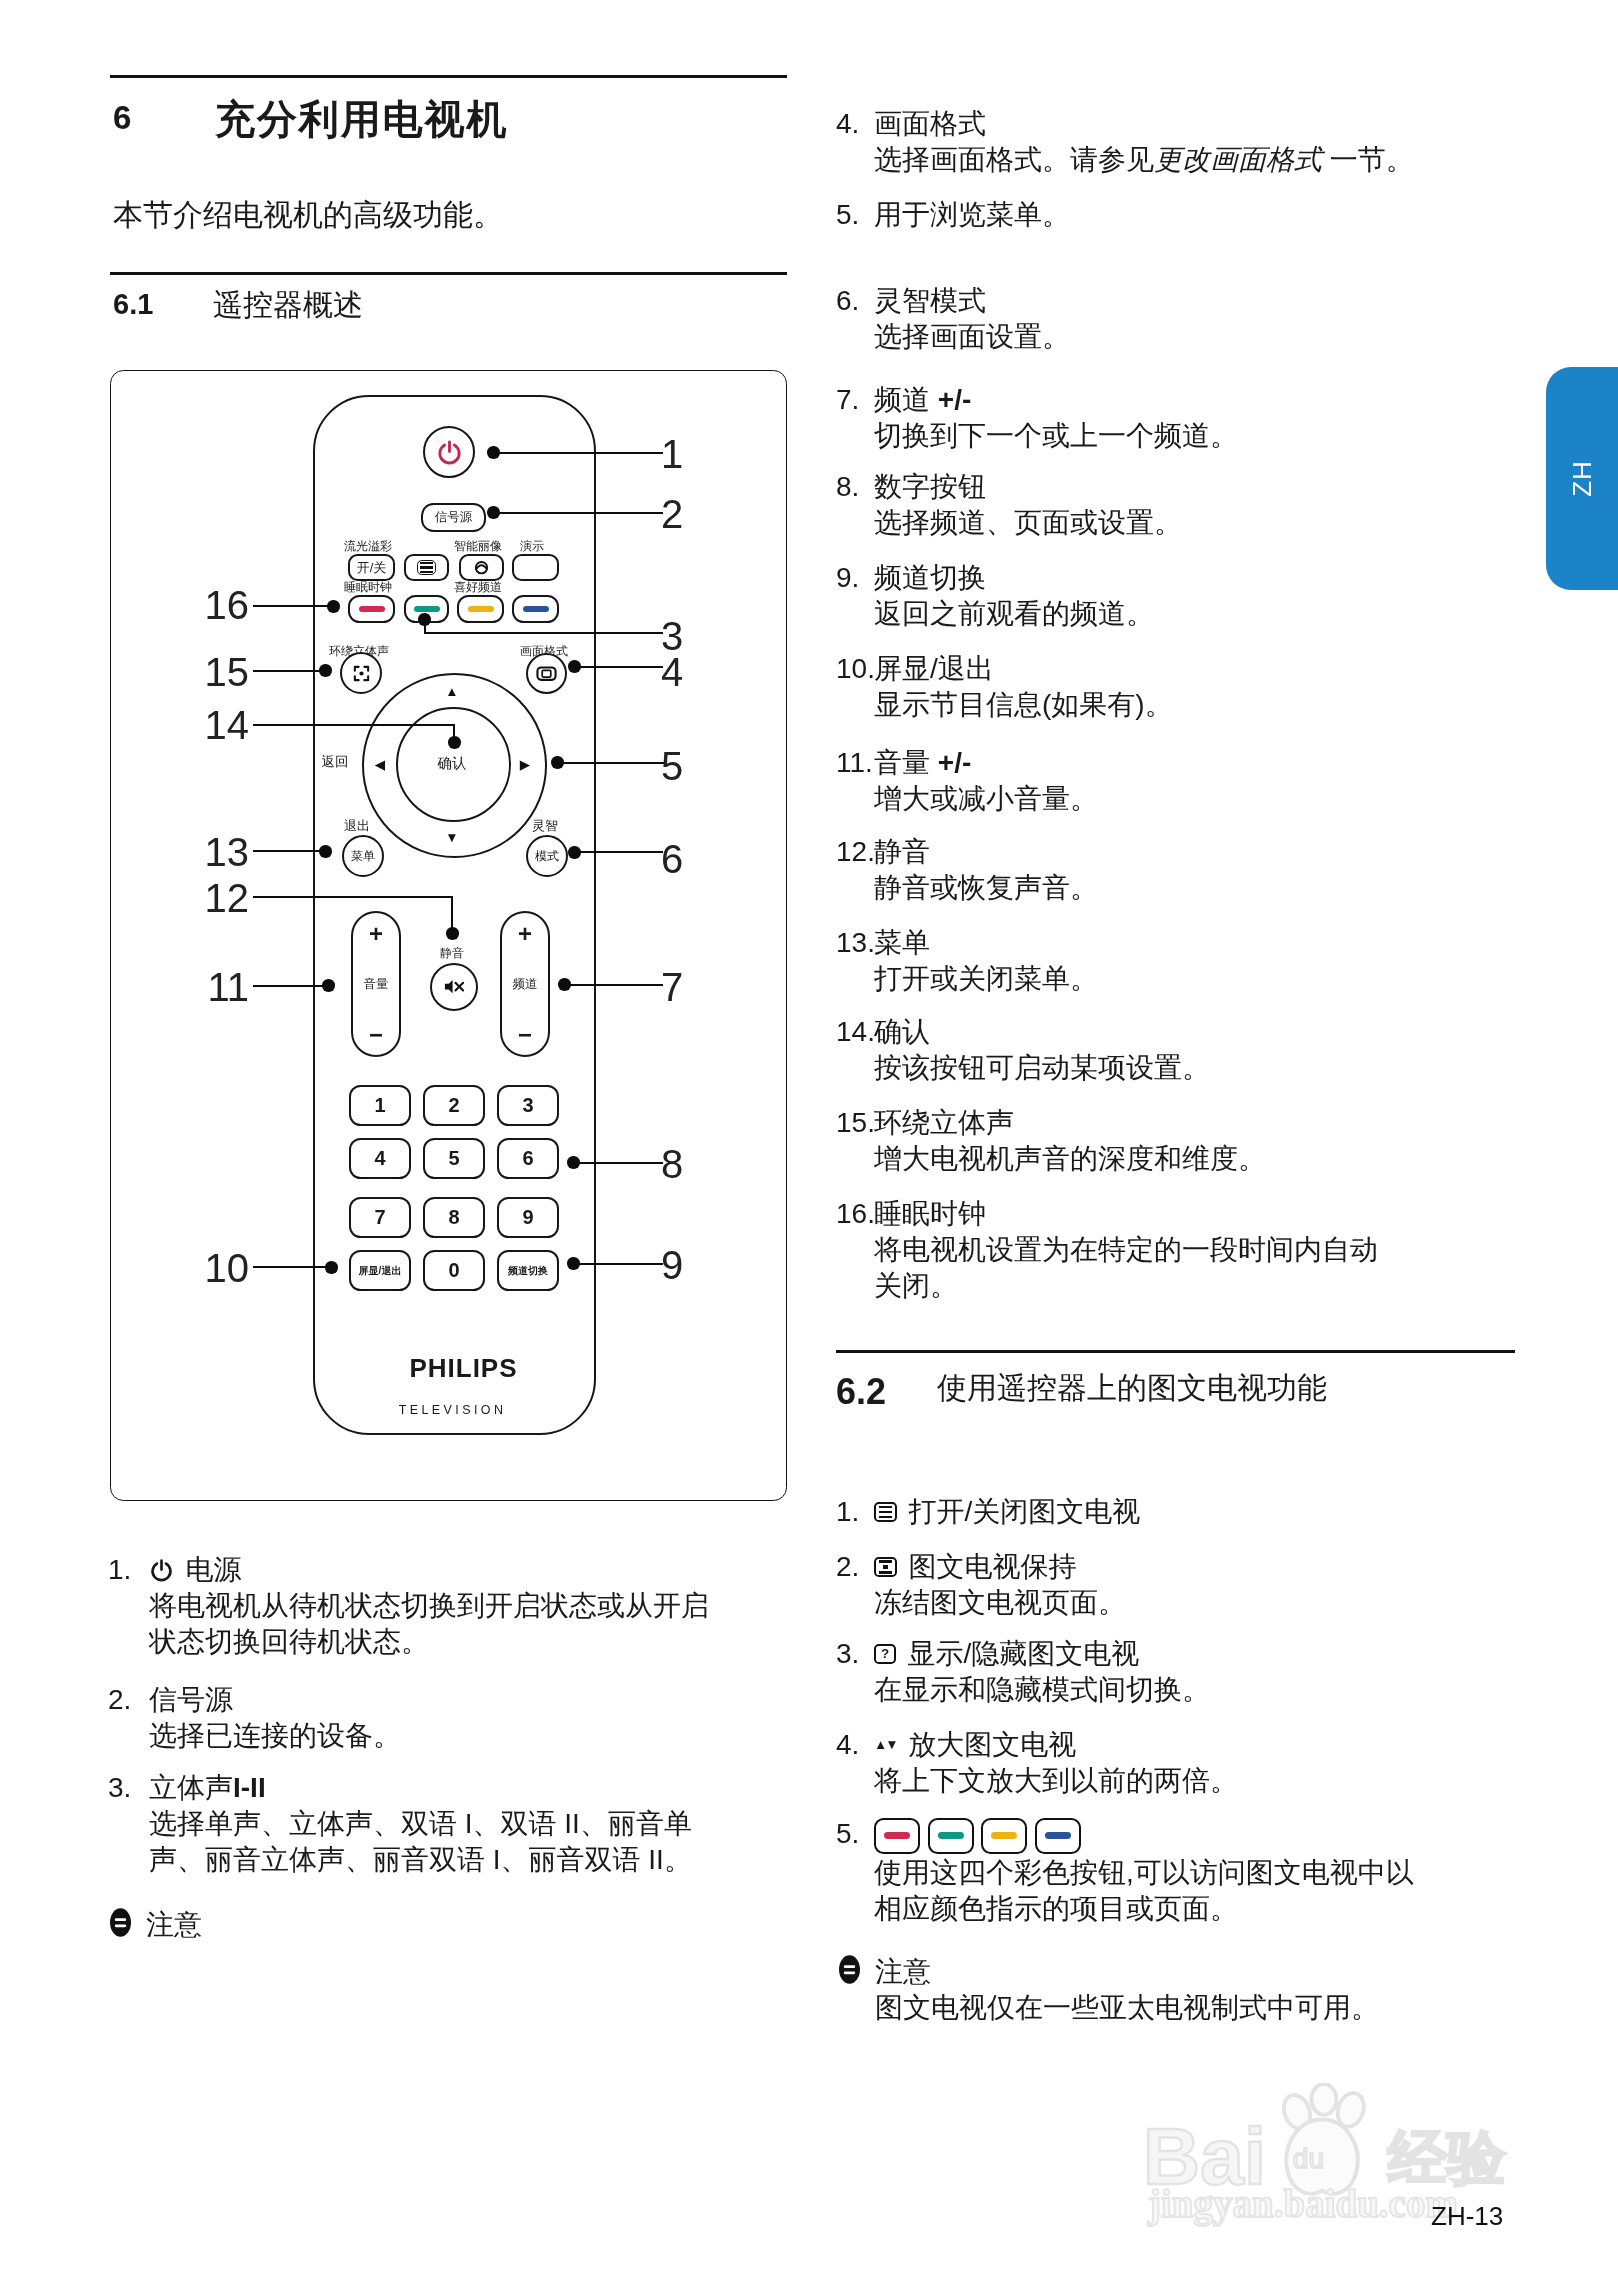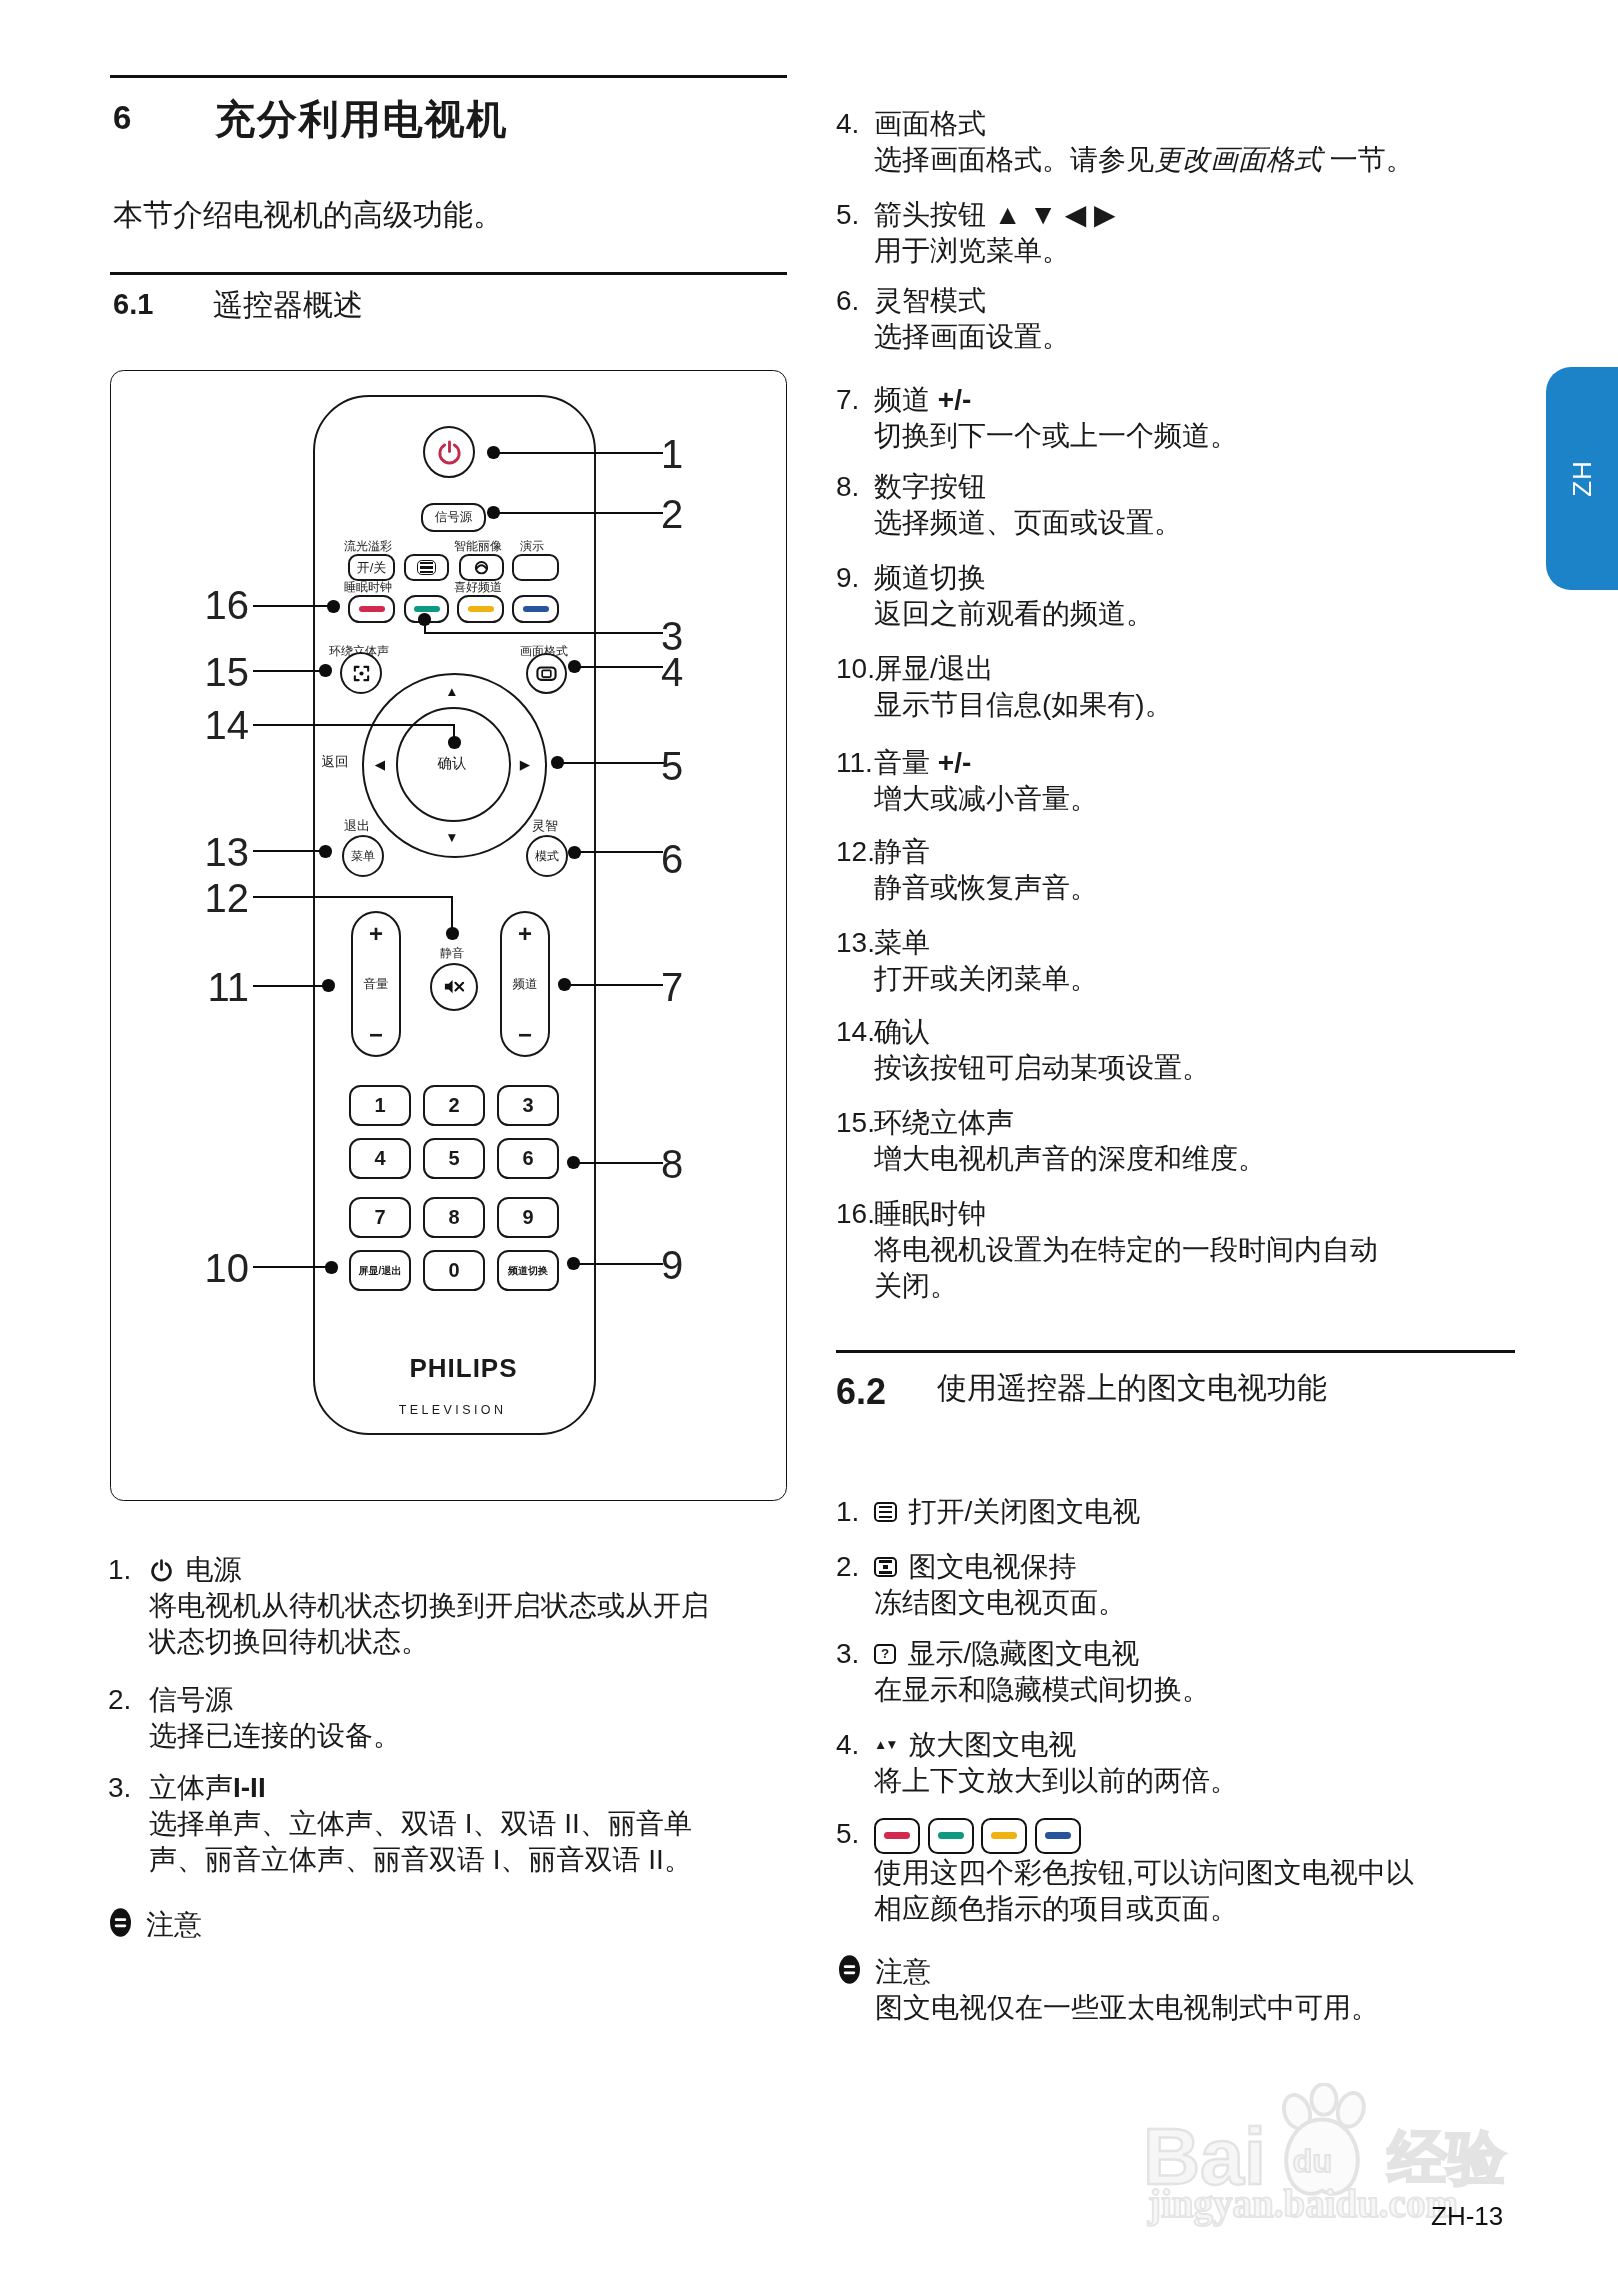--- a/index.html
+++ b/index.html
@@ -67,21 +67,21 @@
   
   #zhtab{position:absolute;left:1546px;top:367px;width:73px;height:223px;border-radius:25px 0 0 25px;
          display:flex;align-items:center;justify-content:center;}
   #zhtab span{transform:rotate(-90deg);color:#fff;font-size:26px;letter-spacing:1px;}
   
   .wm-row1{position:absolute;left:1143px;top:2083px;display:flex;align-items:flex-end;
            font-weight:bold;color:#f6f6f6;-webkit-text-stroke:2.4px #e3e3e3;}
   .wm-bai{font-size:79px;line-height:79px;}
   .wm-jing{font-size:59px;line-height:75px;margin-left:10px;}
   .wm-paw{position:relative;width:108px;height:119px;margin:0 1.9px -5.8px 1.9px;}
-  .wm-du{position:absolute;left:25px;top:60px;font-size:32px;font-weight:bold;
+  .wm-du{position:absolute;left:25px;top:60px;font-size:28px;font-weight:normal;
          color:#f6f6f6;-webkit-text-stroke:1.9px #e3e3e3;font-style:normal;}
   .wm-url{position:absolute;left:1148px;top:2181px;font-size:39px;font-weight:bold;
           color:#f7f7f7;font-family:Liberation Serif, serif;-webkit-text-stroke:1.9px #e5e5e5;}
   .pagenum{position:absolute;left:1431px;top:2201px;font-size:26px;color:#111;}
 </style>
 </head>
 <body>
 
 <div id="page">
 
@@ -308,21 +308,20 @@
   <div class="item item-r" style="left:836px;top:106px;">
     <span class="num">4.</span>
     <div class="content">
       <div>画面格式</div>
       <div><span>选择画面格式。请参见</span><span class="ital">更改画面格式</span><span> 一节。</span></div>
     </div>
   </div>
   <div class="item item-r" style="left:836px;top:197px;">
     <span class="num">5.</span>
     <div class="content">
-        <div>箭头按钮 ▲ ▼ ◀ ▶</div>
       <div class="body">用于浏览菜单。</div>
       </div>
   </div>
   <div class="item item-r" style="left:836px;top:283px;">
     <span class="num">6.</span>
     <div class="content">
         <div>灵智模式</div>
       <div class="body">选择画面设置。</div>
       </div>
   </div>

